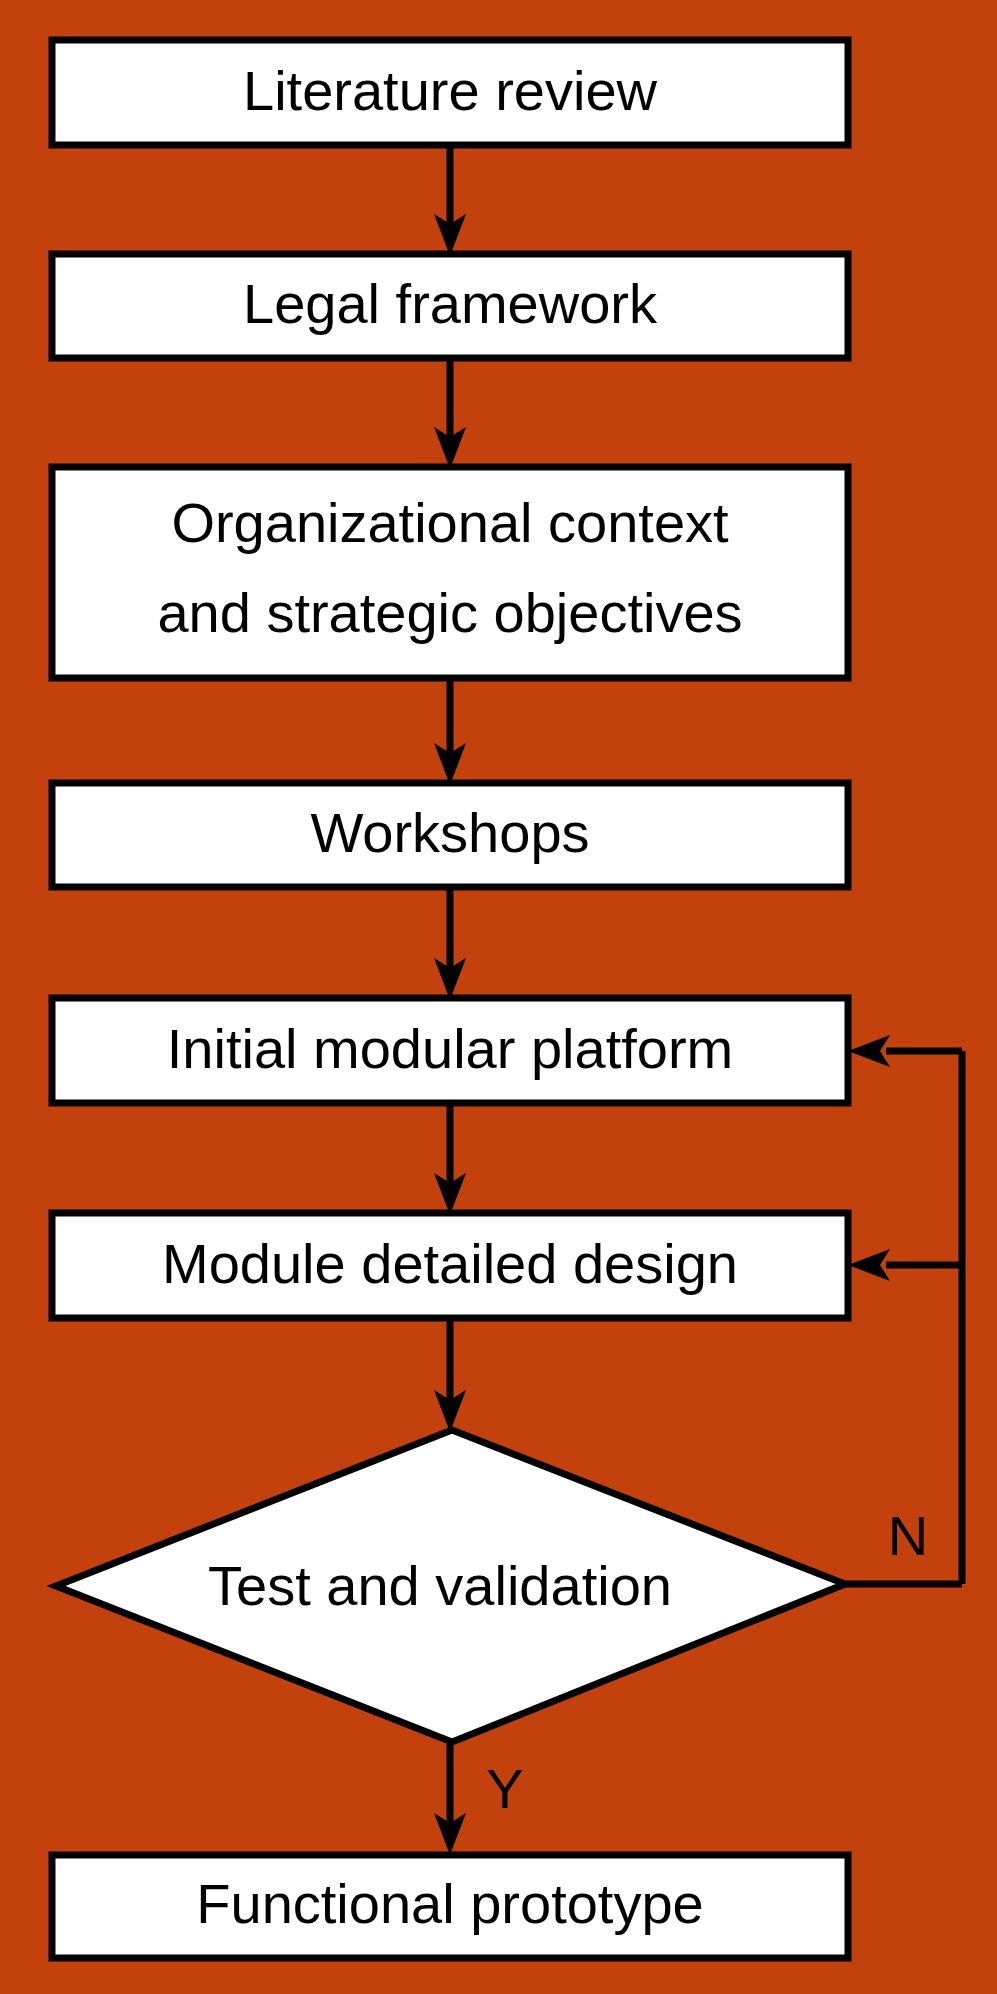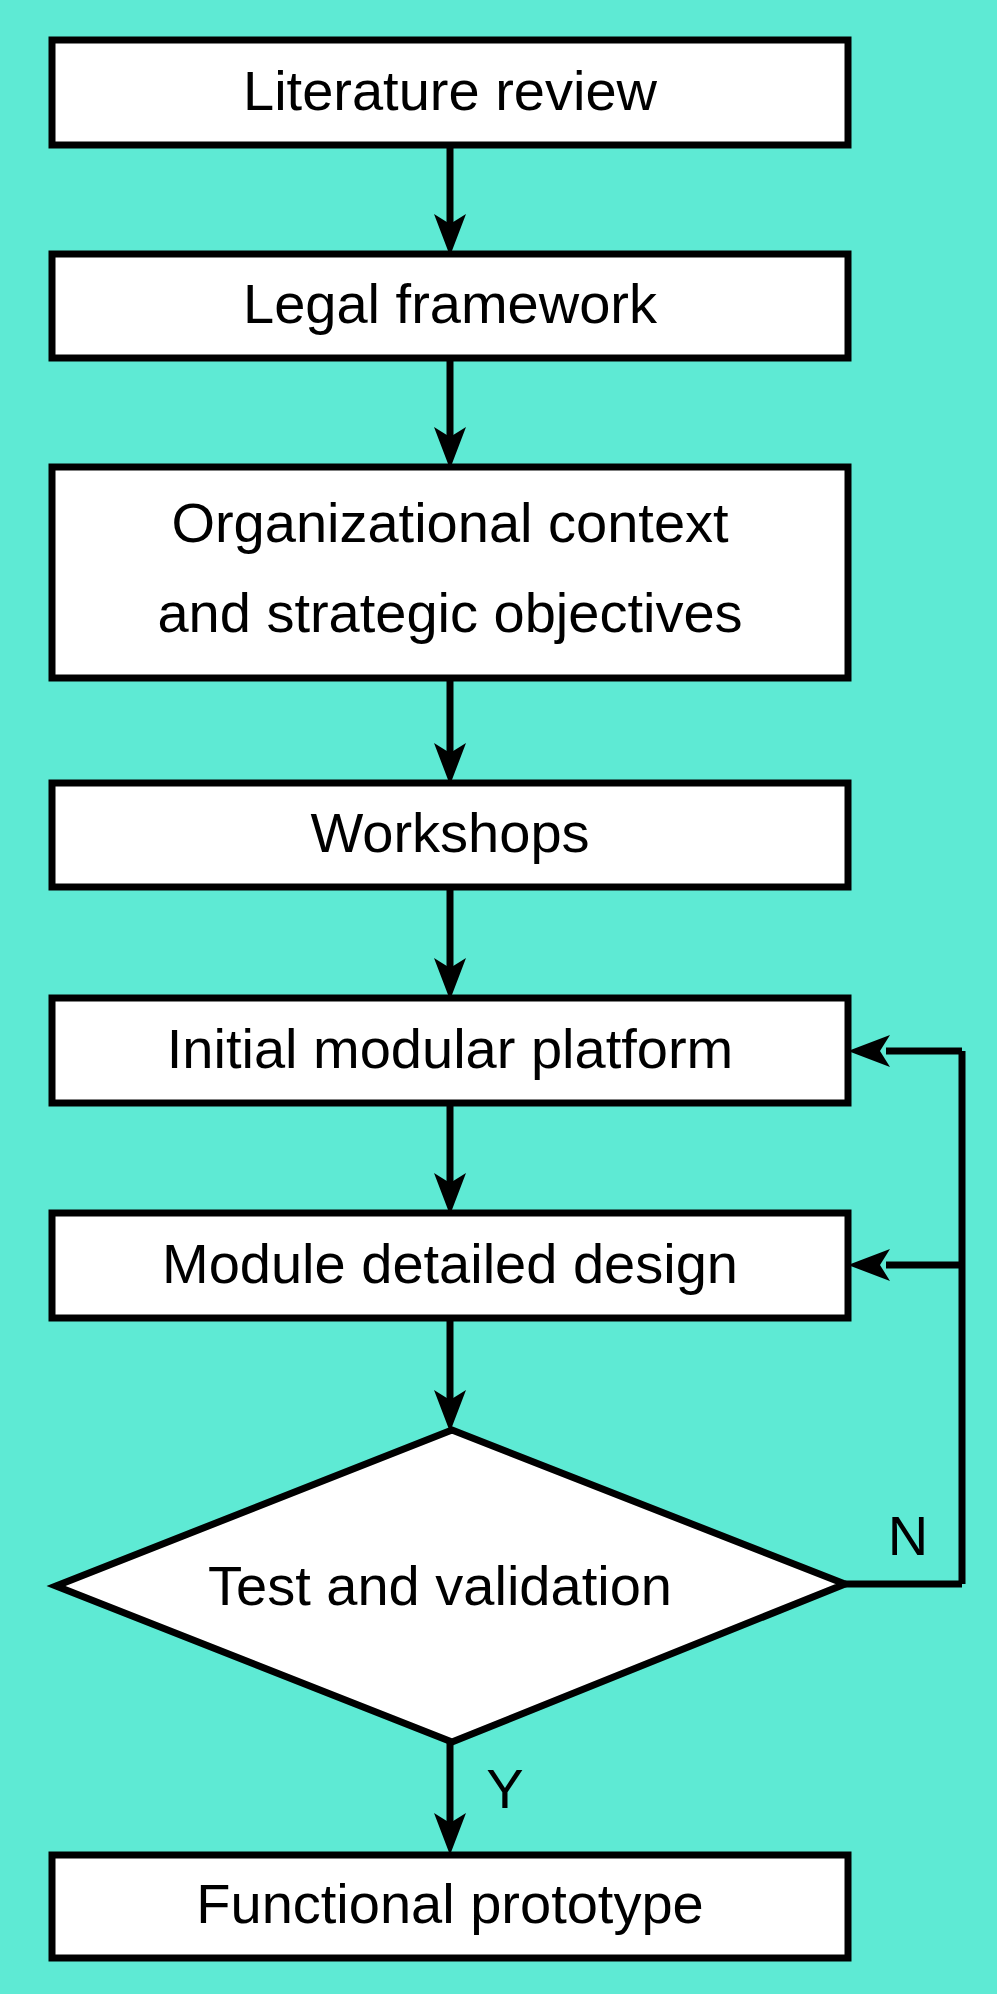--- a/index.html
+++ b/index.html
@@ -5,21 +5,21 @@
 <style>
   html, body {
     margin: 0;
     padding: 0;
     background: #ffffff;
   }
   #canvas {
     position: relative;
     width: 997px;
     height: 1994px;
-    background: #5eead4;
+    background: #c2410c;
     overflow: hidden;
     font-family: "Liberation Sans", sans-serif;
   }
   #flow-svg {
     position: absolute;
     left: 0;
     top: 0;
     width: 997px;
     height: 1994px;
     display: block;

